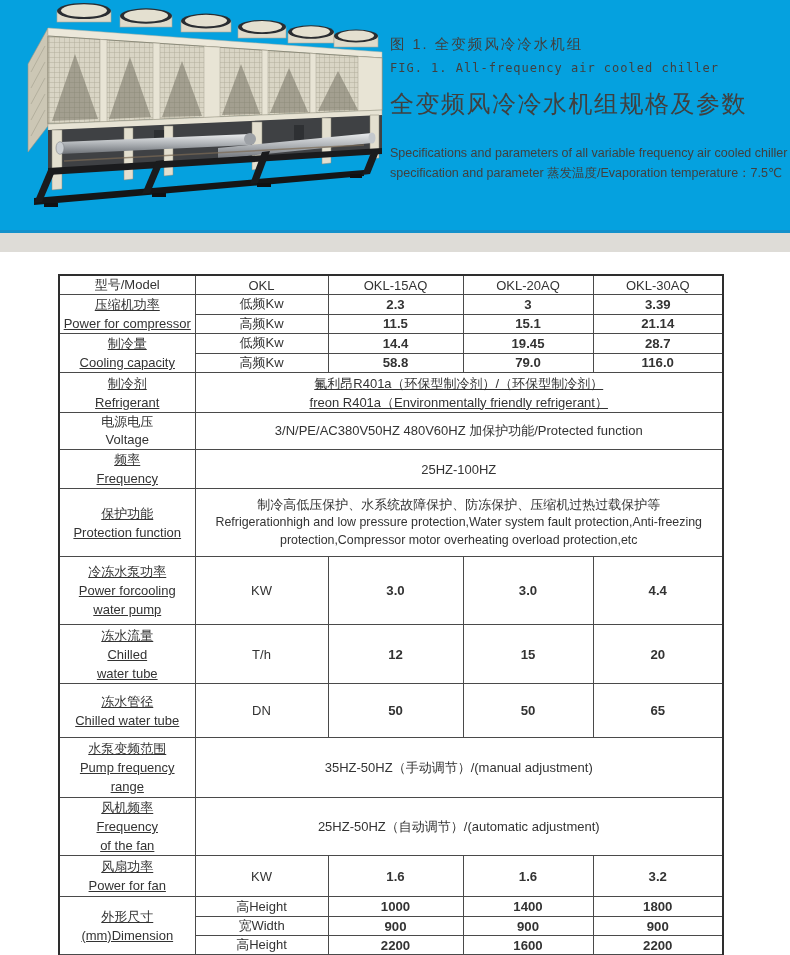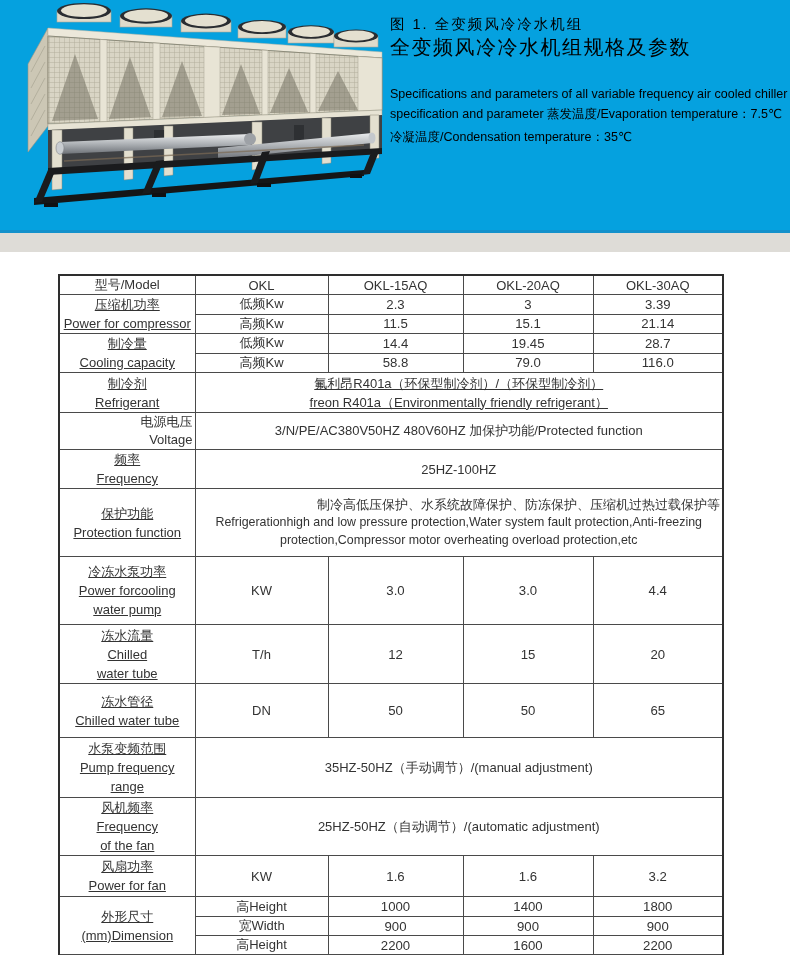--- a/index.html
+++ b/index.html
@@ -5,39 +5,39 @@
   html,body{margin:0;padding:0;}
   body{
     width:790px;height:955px;position:relative;background:#ffffff;
     font-family:"Liberation Sans","DejaVu Sans",sans-serif;color:#333;
     overflow:hidden;
   }
   .hero{position:absolute;top:0;left:0;width:790px;height:230px;
         background:#05A1DF;border-bottom:3px solid #1391CB;}
   .gray-strip{position:absolute;top:233px;left:0;width:790px;height:19px;background:#DEDCD7;}
   .chiller{position:absolute;left:4px;top:2px;}
-  .hero-text{position:absolute;left:390px;top:15px;color:#000000;}
+  .hero-text{position:absolute;left:390px;top:35px;color:#404040;}
   .fig-cn{font-size:14.5px;letter-spacing:2px;}
   .fig-en{font-family:"DejaVu Sans Mono","Liberation Mono",monospace;
           font-size:12px;letter-spacing:1px;margin-top:7px;}
-  .hero-title{font-size:20px;letter-spacing:1.5px;}
+  .hero-title{font-size:24px;letter-spacing:1.5px;margin-top:13px;}
   .hero-subs{margin-top:23px;font-size:12.5px;line-height:20px;}
   .hero-sub3{margin-top:3px;}
 
   table.spec{position:absolute;left:58px;top:274px;width:664px;
     border-collapse:collapse;table-layout:fixed;
     font-size:13px;text-align:center;color:#333;
     border:2px solid #2E2E2E;}
   table.spec td{border:1px solid #4A4A4A;padding:0 2px;vertical-align:middle;
     overflow:hidden;}
   td.lt{border-top-color:#8F8F8F;}
   .l{line-height:19px;text-decoration:underline;}
-  .l2{line-height:18px;text-align:right;}
+  .l2{line-height:18px;}
   .wraptext{font-size:12.4px;line-height:17.5px;padding:0 4px;}
-  .num{font-size:13.2px;}
+  .num{font-size:13.2px;font-weight:bold;}
 </style>
 </head>
 <body>
 
 <div class="hero">
 
   <svg class="chiller" width="388" height="226" viewBox="0 0 388 226">
     <defs>
       <pattern id="mesh" patternUnits="userSpaceOnUse" width="5" height="5">
         <rect width="5" height="5" fill="#D9D5C5"></rect>
@@ -141,25 +141,25 @@
       <polygon points="368,148 376,147 366,172 358,173"></polygon>
       <rect x="40" y="201" width="14" height="4" fill="#101112"></rect>
       <rect x="148" y="191" width="14" height="4" fill="#101112"></rect>
       <rect x="253" y="181" width="14" height="4" fill="#101112"></rect>
       <rect x="346" y="172" width="12" height="4" fill="#101112"></rect>
     </g>
   </svg>
 
   <div class="hero-text">
     <div class="fig-cn">图 1.  全变频风冷冷水机组</div>
+    <div class="fig-en">FIG. 1. All-frequency air cooled chiller</div>
     <div class="hero-title">全变频风冷冷水机组规格及参数</div>
     <div class="hero-subs">
       <div>Specifications and parameters of all variable frequency air cooled chiller</div>
       <div>specification and parameter  蒸发温度/Evaporation temperature：7.5℃</div>
-      <div class="hero-sub3">冷凝温度/Condensation temperature：35℃</div>
     </div>
   </div>
 </div>
 
 <div class="gray-strip"></div>
 
 <table class="spec">
   <colgroup>
     <col style="width:136px">
       <col style="width:133px">

